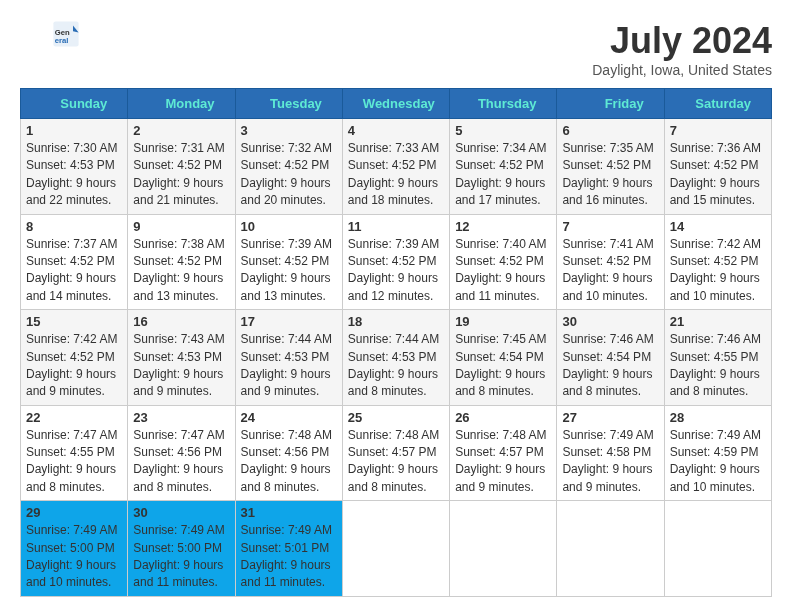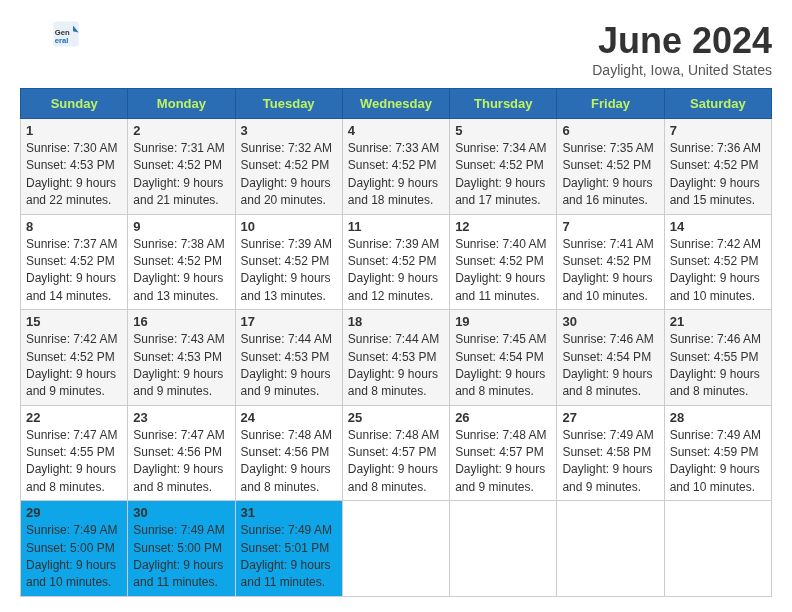--- a/index.html
+++ b/index.html
@@ -45,25 +45,25 @@
       font-size: 14px;
       color: #555;
     }
     .calendar {
       width: 100%;
       border-collapse: collapse;
       table-layout: fixed;
     }
     .calendar thead th {
       background-color: #2a6db5;
-      color: #bef264;
+      color: #5eead4;
       font-size: 13px;
       font-weight: bold;
-      padding: 7px 4px;
-      text-align: center;
+      padding: 7px 20px;
+      text-align: right;
       border: 1px solid #1a5a9a;
     }
     .calendar tbody td {
       border: 1px solid #ccc;
       vertical-align: top;
       padding: 4px 5px;
       font-size: 10.5px;
       color: #333;
       height: 85px;
       background: #fff;
@@ -94,21 +94,21 @@
 <div class="header">
   <div class="logo">
     <svg class="logo-icon" viewBox="0 0 40 40">
       <rect x="2" y="2" width="36" height="36" rx="3" fill="#e8f0f8"></rect>
       <text x="4" y="22" font-size="11" font-weight="bold" fill="#333">Gen</text>
       <text x="4" y="33" font-size="11" font-weight="bold" fill="#2a6db5">eral</text>
       <polygon points="30,8 38,18 30,16" fill="#2a6db5"></polygon>
     </svg>
   </div>
   <div class="title-block">
-    <div class="month-title">June 2024</div>
+    <div class="month-title">July 2024</div>
     <div class="location">Daylight, Iowa, United States</div>
   </div>
 </div>
 
 <table class="calendar">
   <thead>
     <tr>
     <th>Sunday</th>
         <th>Monday</th>
         <th>Tuesday</th>

